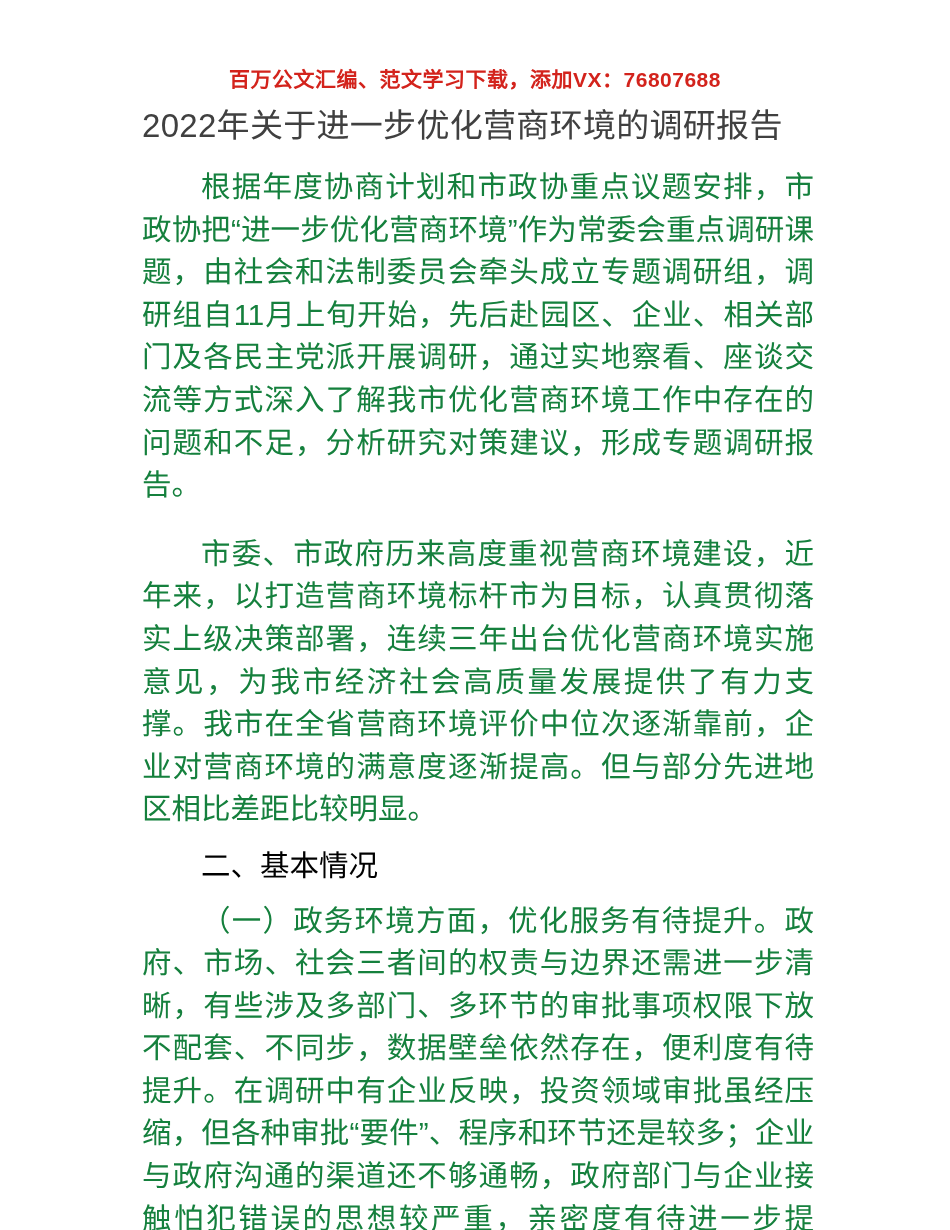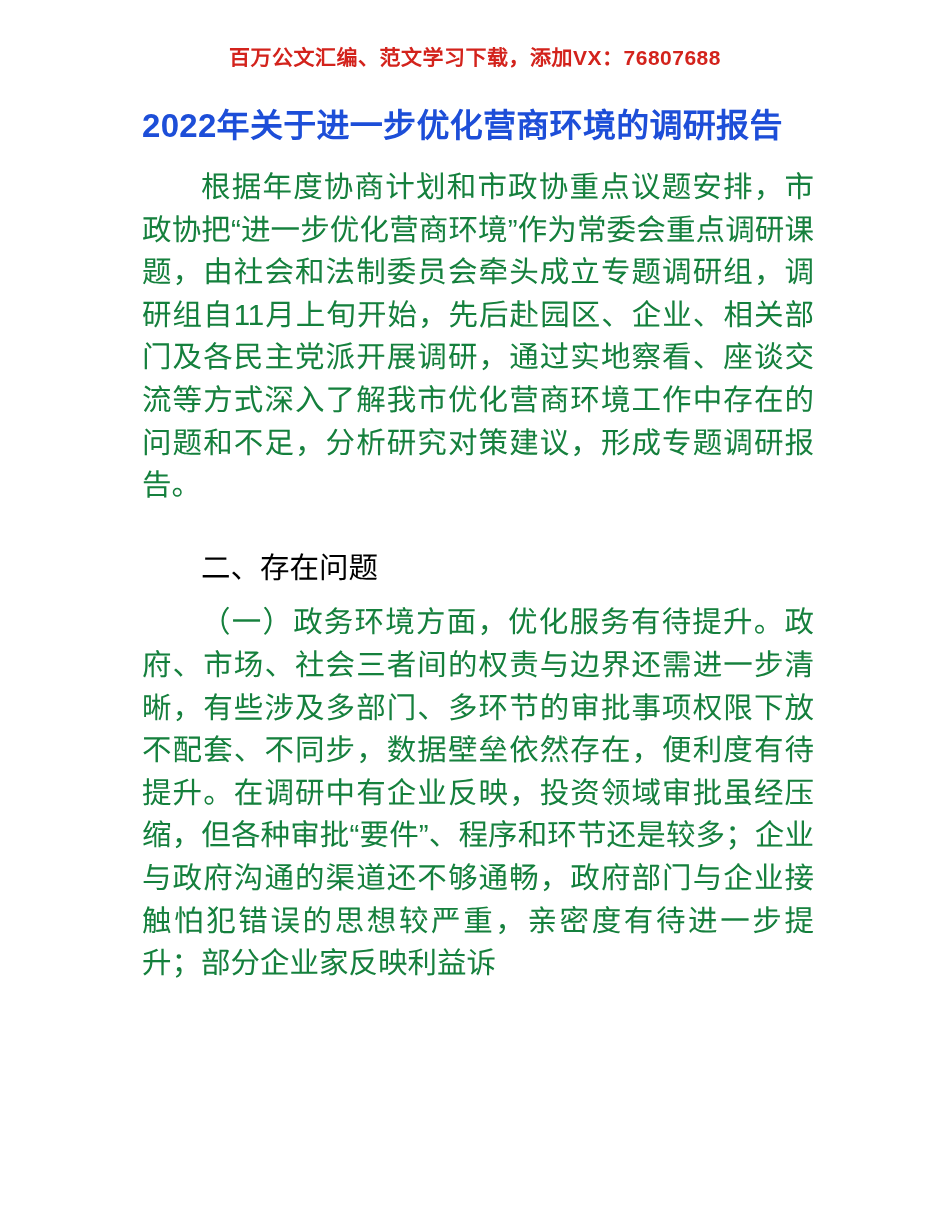--- a/index.html
+++ b/index.html
@@ -44,23 +44,23 @@
   
   .doc-body {
     position: absolute;
     top: 104px;
     left: 142px;
     width: 672px;
   }
 
   .doc-title {
     font-size: 33px;
-    font-weight: bold;
+    font-weight: normal;
     line-height: 44px;
-    color: #1d4ed8;
+    color: #404040;
     letter-spacing: 0.3px;
     text-align: left;
     margin: 0 0 18px 0;
     white-space: nowrap;
   }
 
   .para {
     font-size: 29.5px;
     line-height: 42.6px;
     color: #15803d;
@@ -84,37 +84,38 @@
     text-indent: 2em;
     letter-spacing: 0px;
     white-space: nowrap;
   }
 </style>
 </head>
 <body>
 
 <div class="page">
 
-  <div class="promo-header" style="color: rgb(211, 35, 28);">百万公文汇编、范文学习下载，添加VX：76807688</div>
+  <div class="promo-header" style="color: rgb(211, 35, 28); margin-top: 22px;">百万公文汇编、范文学习下载，添加VX：76807688</div>
 
   <div class="doc-body">
 
     <h1 class="doc-title">2022年关于进一步优化营商环境的调研报告</h1>
 
     <p class="para">根据年度协商计划和市政协重点议题安排，市政协把“进一步优化营商环境”作为常委会重点调研课题，由社会和法制委员会牵头成立专题调研组，调研组自11月上旬开始，先后赴园区、企业、相关部门及各民主党派开展调研，通过实地察看、座谈交流等方式深入了解我市优化营商环境工作中存在的问题和不足，分析研究对策建议，形成专题调研报告。</p>
 
     <div class="gap-md"></div>
 
 
     <div class="gap-sm"></div>
 
+    <p class="para">市委、市政府历来高度重视营商环境建设，近年来，以打造营商环境标杆市为目标，认真贯彻落实上级决策部署，连续三年出台优化营商环境实施意见，为我市经济社会高质量发展提供了有力支撑。我市在全省营商环境评价中位次逐渐靠前，企业对营商环境的满意度逐渐提高。但与部分先进地区相比差距比较明显。</p>
 
     <div class="gap-md"></div>
 
-    <p class="section-heading">二、存在问题</p>
+    <p class="section-heading">二、基本情况</p>
 
     <div class="gap-sm"></div>
 
     <p class="para">（一）政务环境方面，优化服务有待提升。政府、市场、社会三者间的权责与边界还需进一步清晰，有些涉及多部门、多环节的审批事项权限下放不配套、不同步，数据壁垒依然存在，便利度有待提升。在调研中有企业反映，投资领域审批虽经压缩，但各种审批“要件”、程序和环节还是较多；企业与政府沟通的渠道还不够通畅，政府部门与企业接触怕犯错误的思想较严重，亲密度有待进一步提升；部分企业家反映利益诉</p>
 
   </div>
 
 </div>
 
 </body></html>

